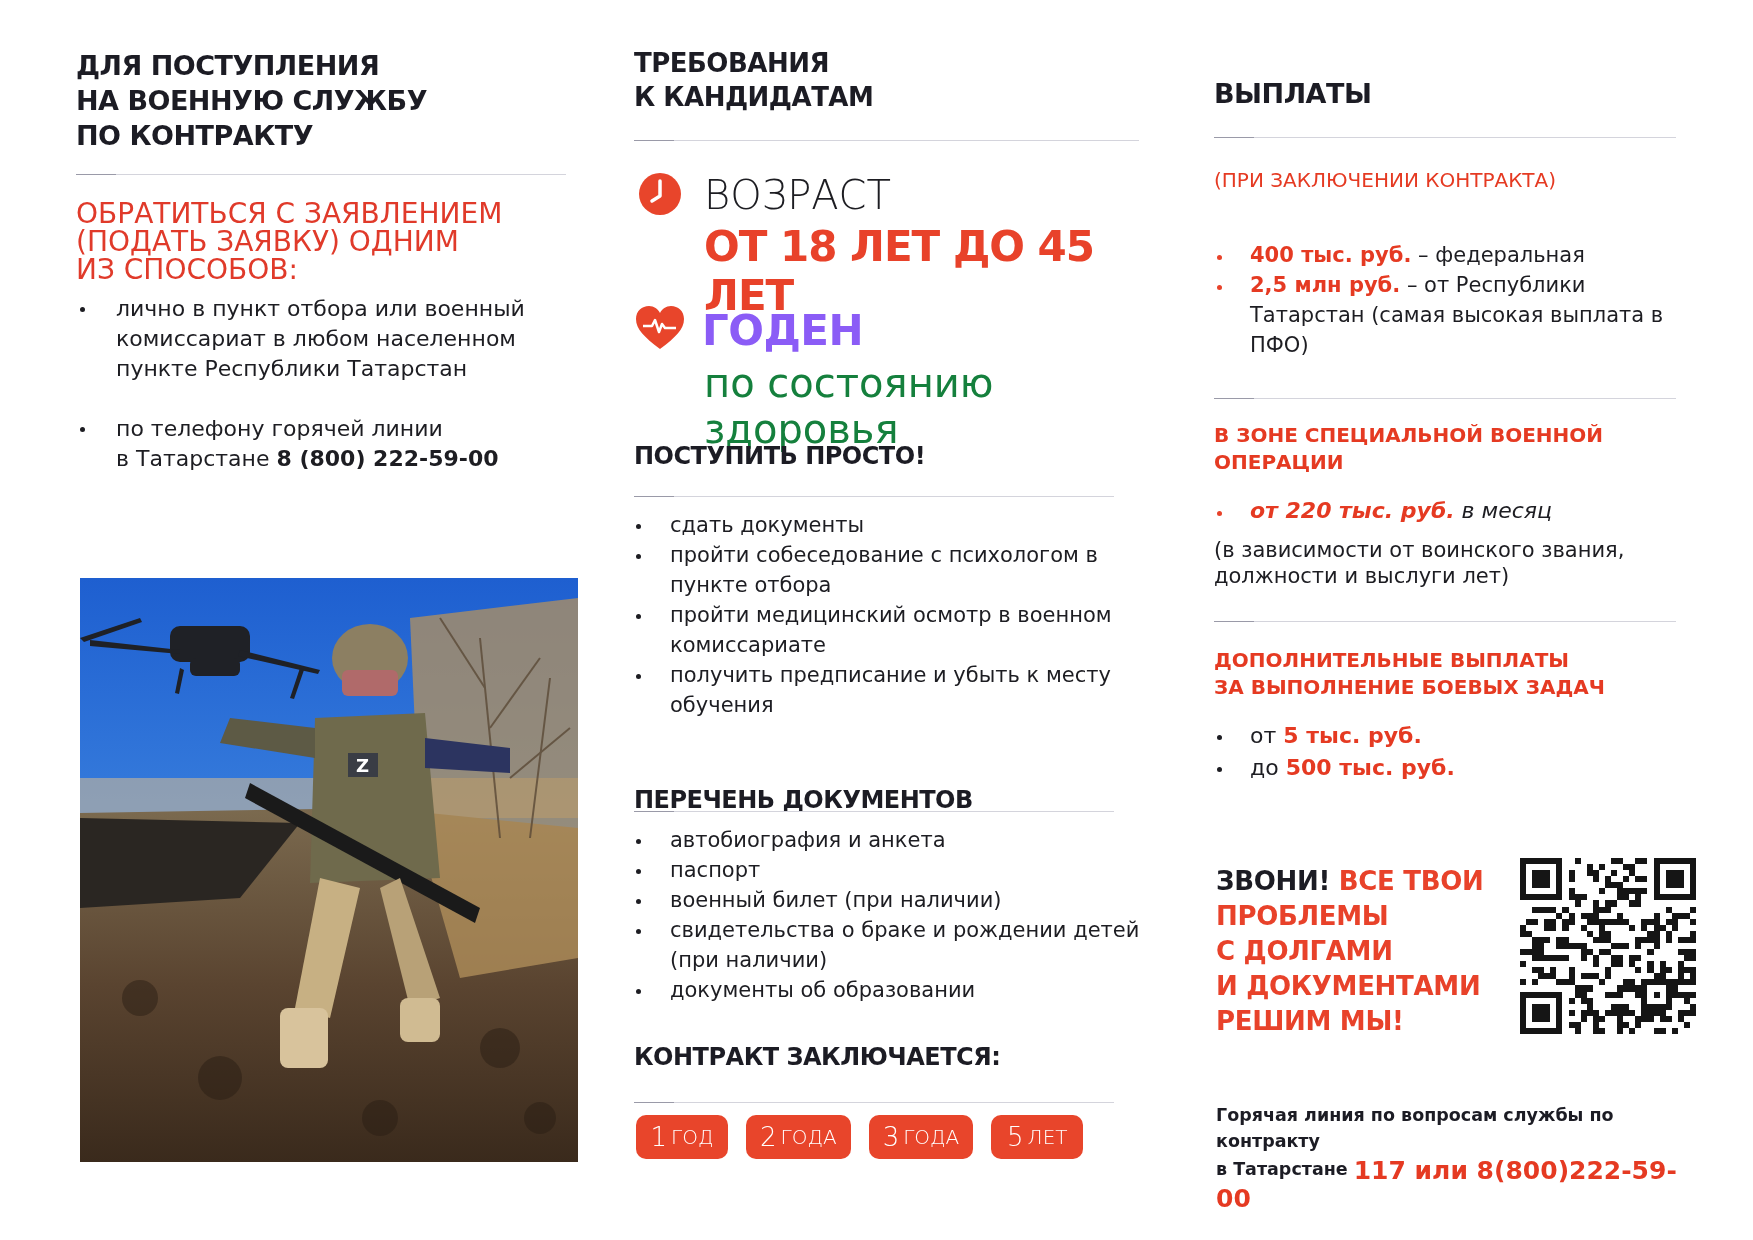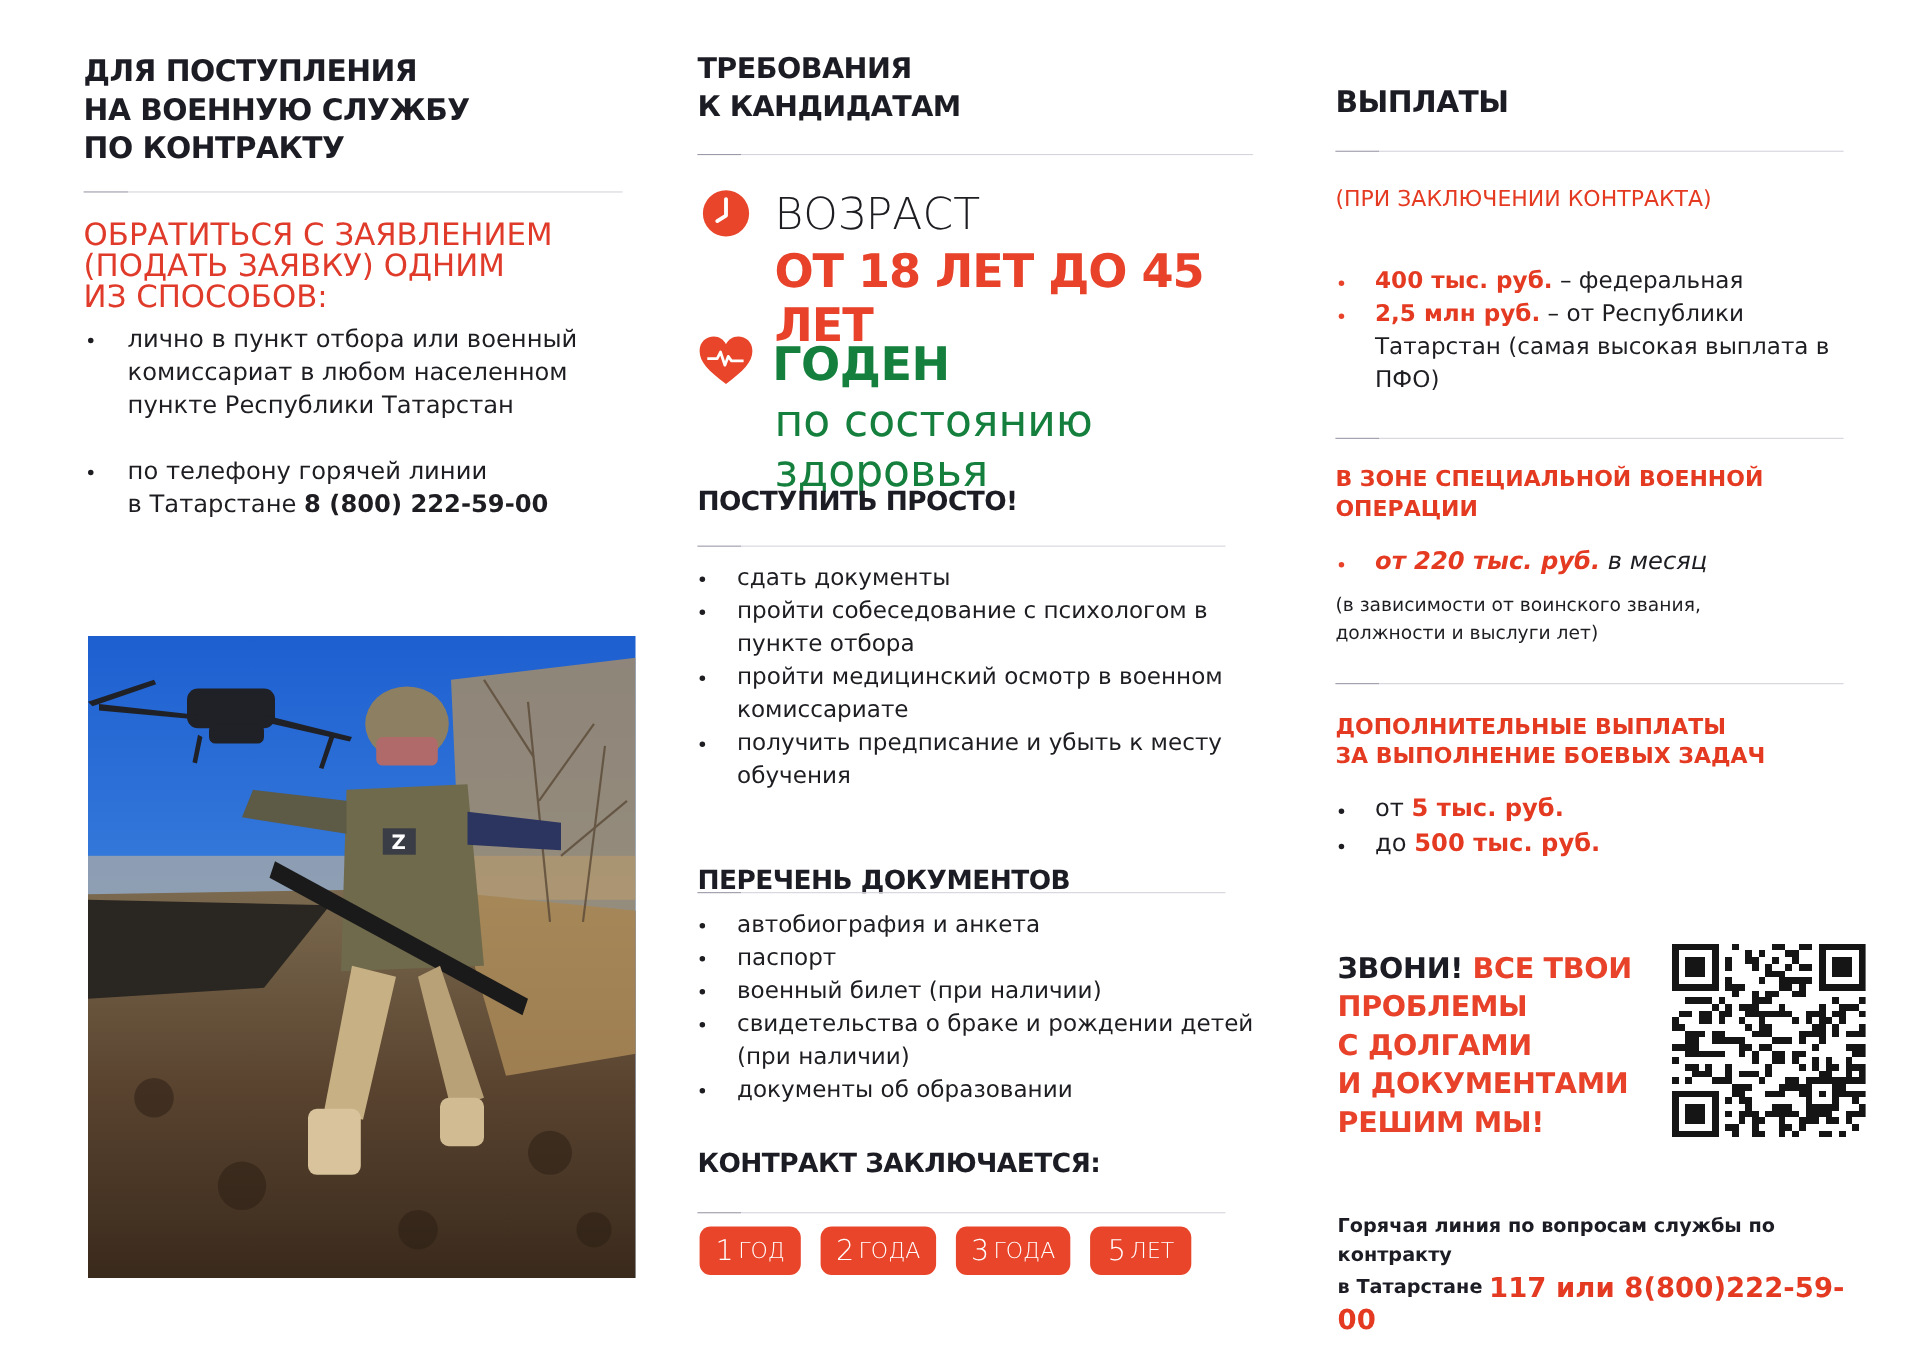--- a/index.html
+++ b/index.html
@@ -31,21 +31,21 @@
     #photo { position: absolute; left: 80px; top: 578px; width: 498px; height: 584px; overflow: hidden; }
 
     
     #c2 { left: 634px; width: 520px; }
     #c2 .title { position: absolute; top: 46px; left: 0; font-size: 26px; line-height: 34px; }
     #c2 .rule1 { top: 140px; left: 0; width: 505px; }
     .age-row { position: absolute; top: 172px; left: 4px; display: flex; align-items: flex-start; }
     .age-label { font-size: 40px; font-weight: 300; margin-left: 22px; color: #1d1d22; letter-spacing: 0px; }
     .age-range { position: absolute; top: 222px; left: 70px; font-size: 42px; font-weight: 700; color: #e8422a; letter-spacing: -1px; }
     .fit-row { position: absolute; top: 305px; left: 0; display: flex; align-items: center; }
-    .fit-label { font-size: 42px; font-weight: 700; color: #15803d; margin-left: 16px; letter-spacing: -0.5px; }
+    .fit-label { font-size: 42px; font-weight: 700; color: #8b5cf6; margin-left: 16px; letter-spacing: -0.5px; }
     .fit-sub { position: absolute; top: 360px; left: 70px; font-size: 40px; color: #15803d; }
     #c2 .h2 { position: absolute; left: 0; font-size: 24px; }
     #c2 .list { position: absolute; left: 0; width: 520px; font-size: 21px; line-height: 30px; }
     #c2 .list li { padding-left: 36px; }
     #c2 .list li::before { left: 2px; top: 14px; }
     .pills { position: absolute; top: 1115px; left: 2px; display: flex; gap: 18px; }
     .pill {
       background: #e8452b; color: #fff; border-radius: 10px; height: 44px;
       display: flex; align-items: center; justify-content: center;
       font-size: 20px; font-weight: 300; padding: 0 14px; min-width: 64px;
@@ -56,21 +56,21 @@
     
     #c3 { left: 1214px; width: 480px; }
     #c3 .title { position: absolute; top: 78px; left: 0; font-size: 27px; }
     #c3 .rule { left: 0; width: 462px; }
     #c3 .sect { position: absolute; left: 0; font-size: 20px; line-height: 27px; font-weight: 700; color: #e53a22; }
     #c3 .sect .thin { font-weight: 400; }
     #c3 .pay { position: absolute; left: 0; width: 470px; font-size: 21px; line-height: 30px; }
     #c3 .pay li { padding-left: 36px; }
     #c3 .pay li::before { left: 3px; top: 15px; }
     #c3 .amt { font-weight: 700; color: #e53a22; }
-    #c3 .note { position: absolute; left: 0; top: 537px; font-size: 17px; line-height: 26px; color: #1d1d22; }
+    #c3 .note { position: absolute; left: 0; top: 537px; font-size: 21px; line-height: 26px; color: #1d1d22; }
     .cta { position: absolute; left: 2px; top: 864px; font-size: 26px; line-height: 35px; font-weight: 700; color: #e8422a; letter-spacing: -0.3px; }
     .cta .blk { color: #1c1c24; }
     #qr { position: absolute; left: 306px; top: 858px; width: 176px; height: 176px; }
     .hot { position: absolute; left: 2px; top: 1102px; font-size: 17.5px; font-weight: 700; color: #1c1c24; line-height: 26px; width: 480px; }
     .hot-num { font-size: 25px; color: #e53a22; font-weight: 700; margin-left: 6px; position: relative; top: 4px; }
   </style>
 </head>
 <body>
 
 <div class="col" id="c1">

